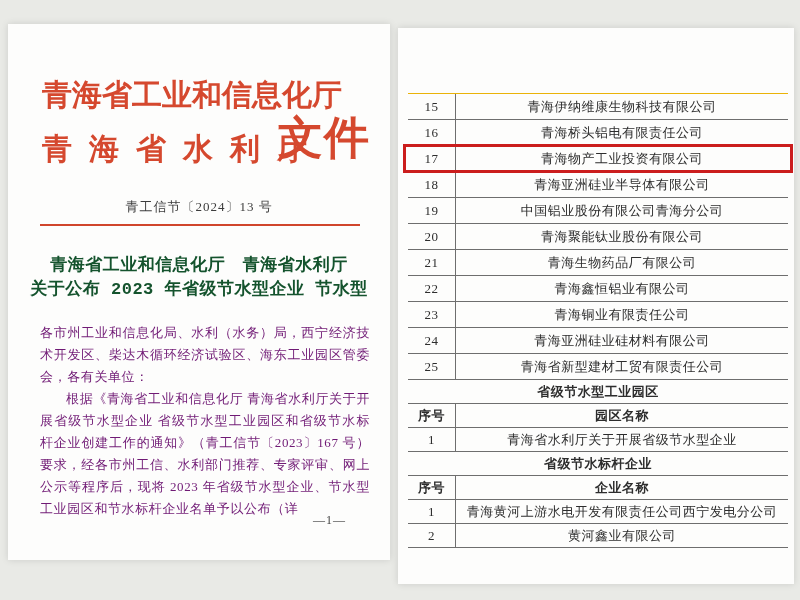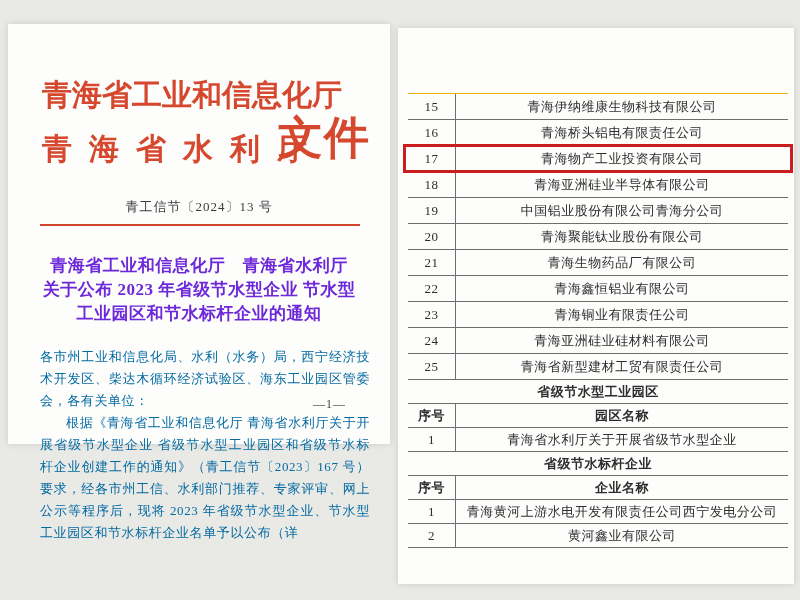--- a/index.html
+++ b/index.html
@@ -9,21 +9,21 @@
     background: #e9eae6;
     font-family: "Liberation Serif", "DejaVu Serif", serif;
   }
   .stage { position: relative; width: 800px; height: 600px; }
 
   .page {
     position: absolute;
     background: #fdfdfc;
     box-shadow: 0 0 7px rgba(0,0,0,0.13);
   }
-  .left-page  { left: 8px;  top: 24px; width: 382px; height: 420px; }
+  .left-page  { left: 8px;  top: 24px; width: 382px; height: 536px; }
   .right-page { left: 398px; top: 28px; width: 396px; height: 556px; }
 
   
   .red-header { position: relative; margin: 54px 26px 0 34px; color: #d5482e; }
   .agency-line1 {
     font-size: 30px; font-weight: bold; letter-spacing: 0px;
     white-space: nowrap; line-height: 34px;
   }
   .agency-line2 {
     font-size: 30px; font-weight: bold; letter-spacing: 17px;
@@ -34,26 +34,26 @@
     font-size: 45px; font-weight: bold; letter-spacing: 1px;
     color: #d5482e; white-space: nowrap; text-align: center;
   }
   .doc-number {
     margin-top: 32px; text-align: center;
     font-size: 13px; color: #3c3c3c; letter-spacing: 1px;
   }
   .red-line { height: 2px; background: #d0452c; margin: 8px 30px 0 32px; }
   .doc-title {
     margin-top: 28px; text-align: center;
-    font-size: 17px; font-weight: bold; color: #6d28d9;
-    line-height: 24px; letter-spacing: 0.5px;
+    font-size: 17px; font-weight: bold; color: #14532d;
+    line-height: 24px; letter-spacing: 0.5px; font-family: Liberation Mono, monospace;
   }
   .body-text {
     margin: 20px 20px 0 32px;
-    font-size: 13px; color: #0369a1;
+    font-size: 13px; color: #701a75;
     line-height: 22px; text-align: justify;
     letter-spacing: 0.6px;
   }
   .body-text p { margin: 0; }
   .body-text p.indent { text-indent: 2em; }
   .page-num {
     position: absolute; right: 44px; bottom: 32px;
     font-size: 12px; color: #444; letter-spacing: 1px;
   }
 
@@ -93,21 +93,20 @@
       <div class="doc-type">文件</div>
     </div>
 
     <div class="doc-number">青工信节〔2024〕13 号</div>
 
     <div class="red-line"></div>
 
     <div class="doc-title">
       <div>青海省工业和信息化厅　青海省水利厅</div>
       <div>关于公布 2023 年省级节水型企业 节水型</div>
-      <div>工业园区和节水标杆企业的通知</div>
     </div>
 
     <div class="body-text">
       <p>各市州工业和信息化局、水利（水务）局，西宁经济技术开发区、柴达木循环经济试验区、海东工业园区管委会，各有关单位：</p>
       <p class="indent">根据《青海省工业和信息化厅 青海省水利厅关于开展省级节水型企业 省级节水型工业园区和省级节水标杆企业创建工作的通知》（青工信节〔2023〕167 号）要求，经各市州工信、水利部门推荐、专家评审、网上公示等程序后，现将 2023 年省级节水型企业、节水型工业园区和节水标杆企业名单予以公布（详</p>
     </div>
 
     <div class="page-num">—1—</div>
   </div>
 

